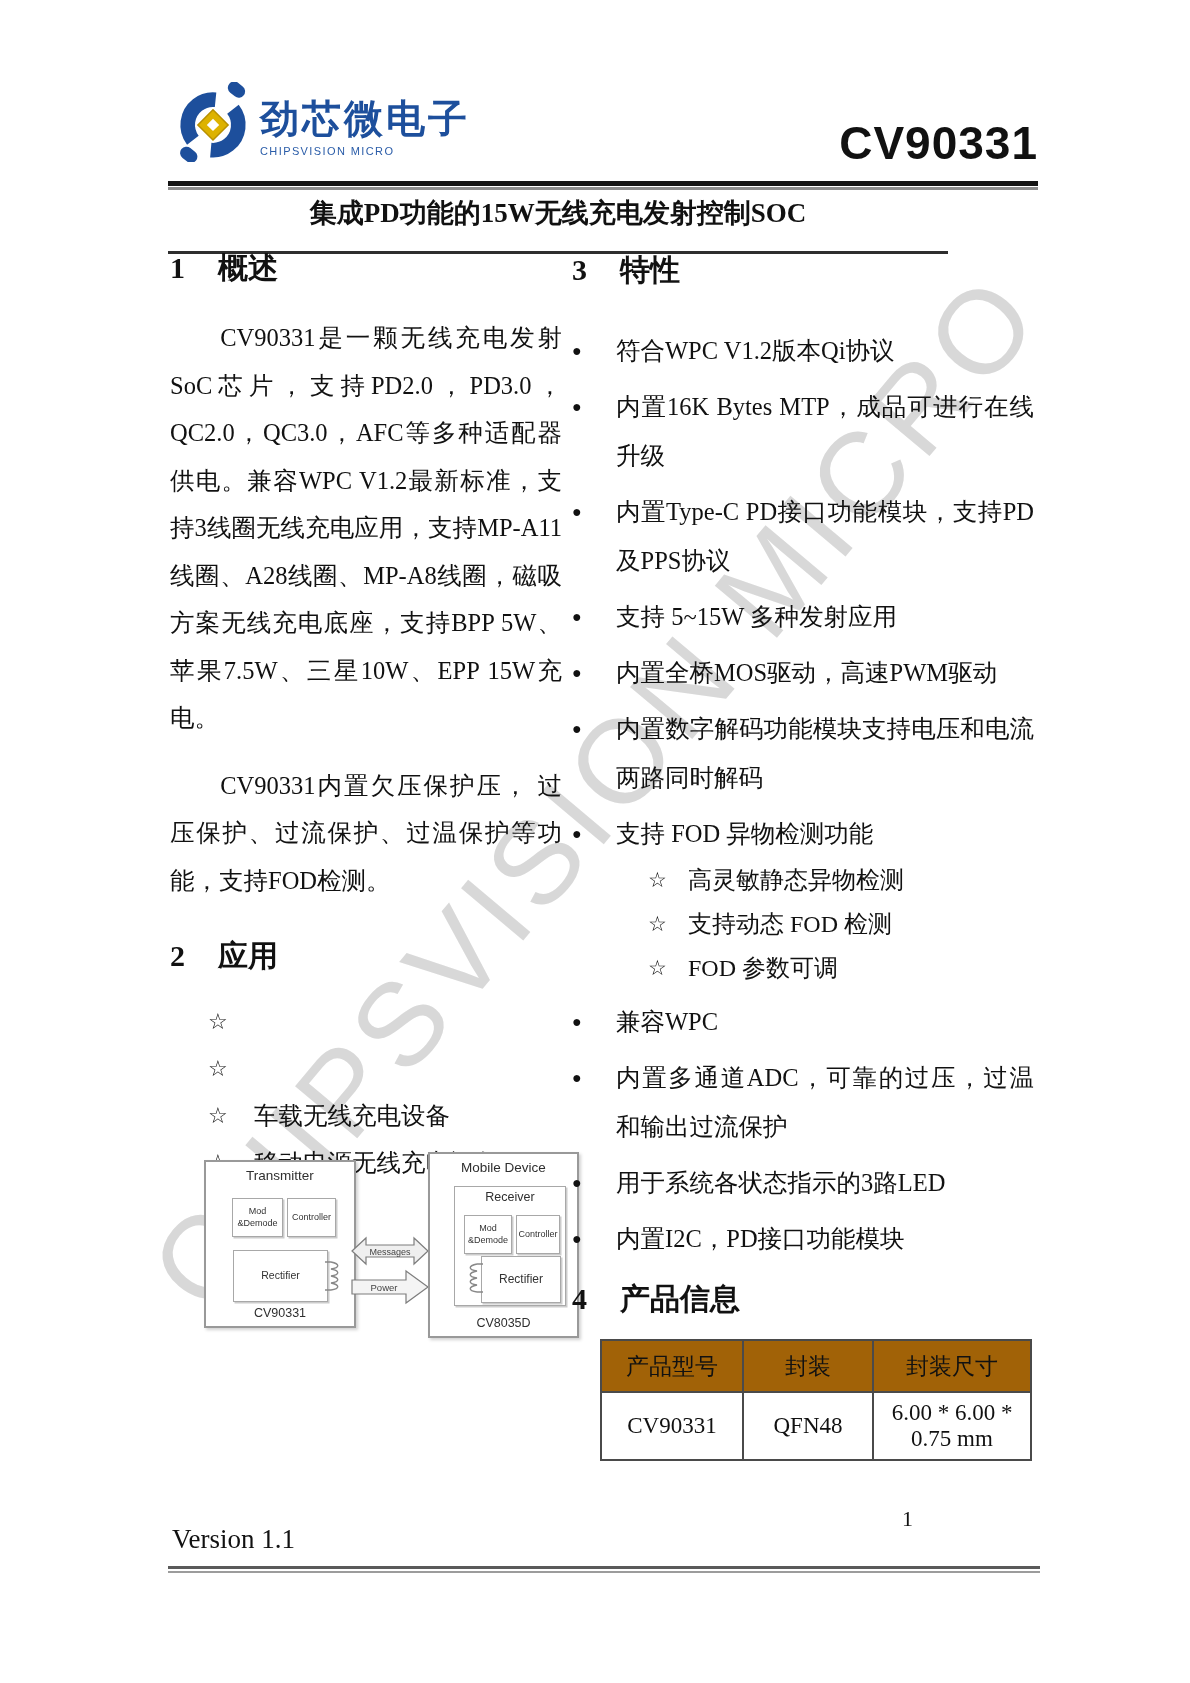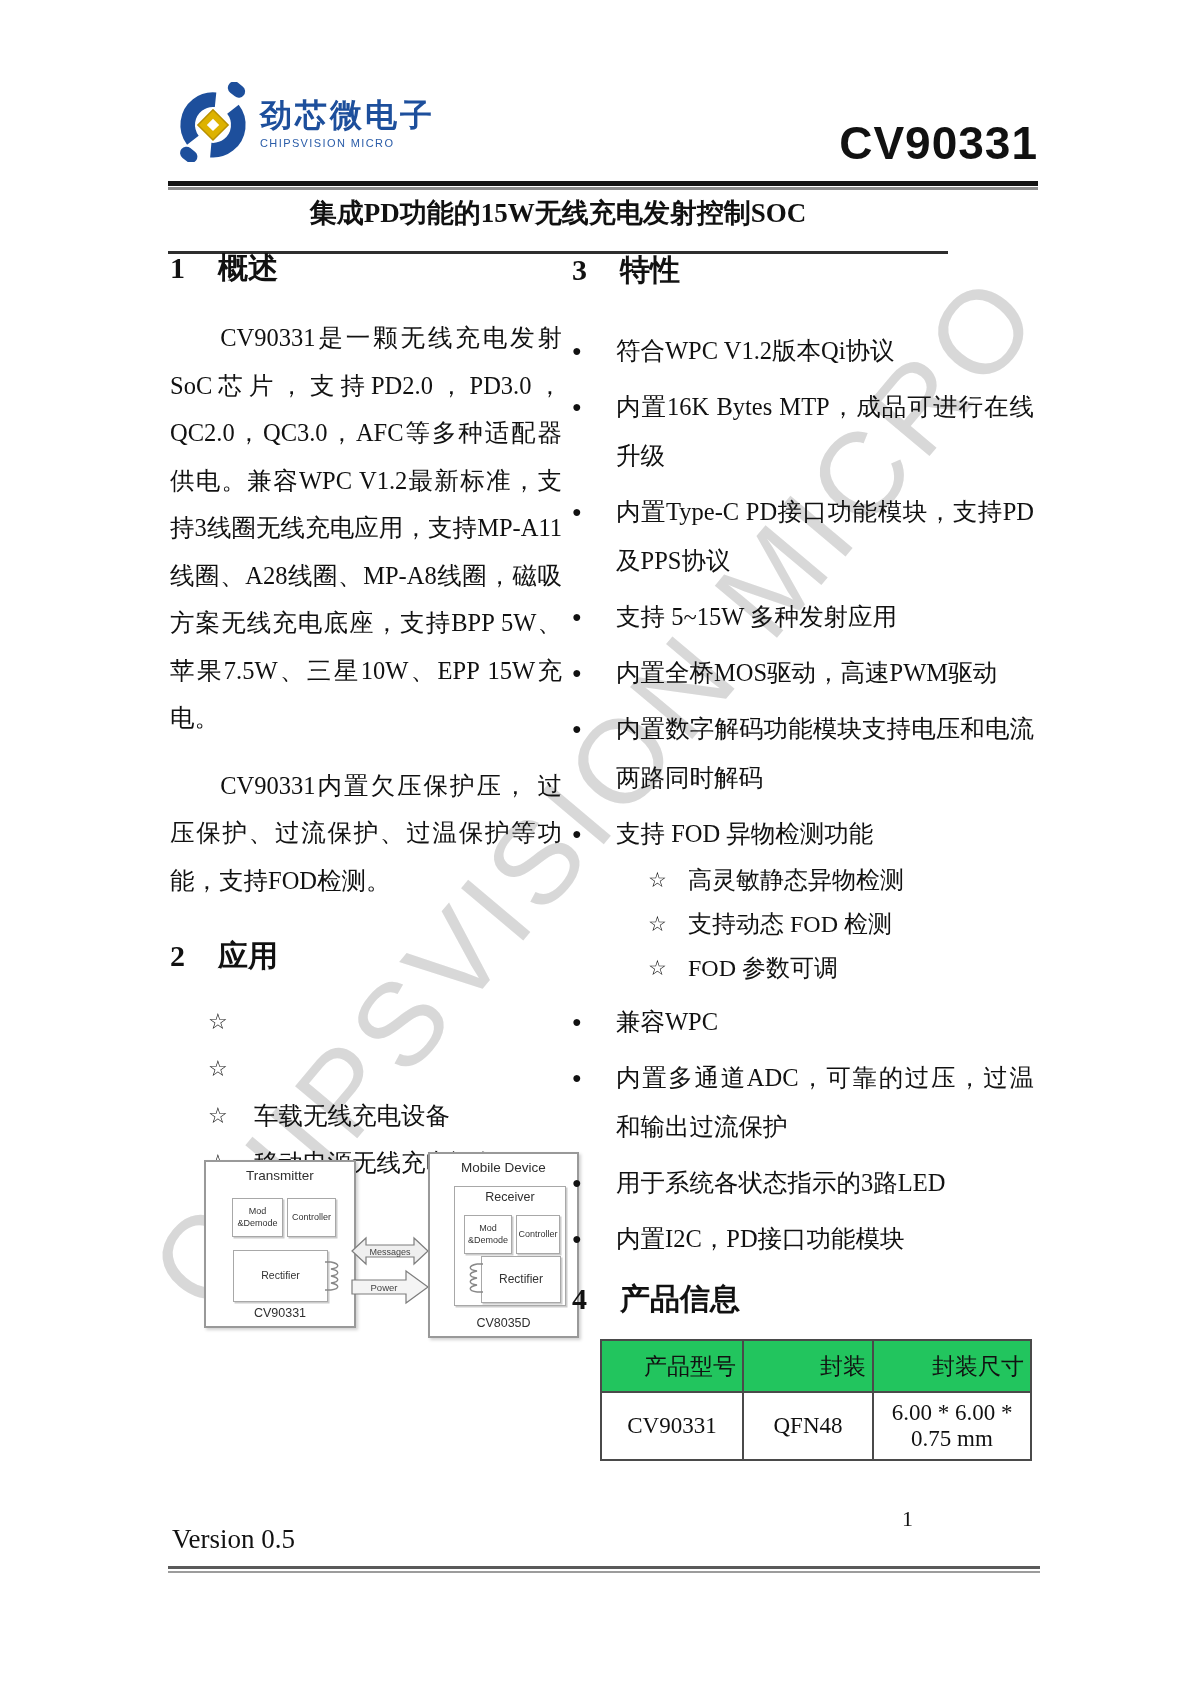--- a/index.html
+++ b/index.html
@@ -7,21 +7,21 @@
         font-family:"Liberation Serif","DejaVu Serif",serif;color:#111;overflow:hidden;}
   .watermark{position:absolute;left:50%;top:47%;
         transform:translate(-50%,-50%) rotate(-50deg);
         font-family:"Liberation Sans","DejaVu Sans",sans-serif;font-weight:500;
         font-size:118px;letter-spacing:7px;color:#cfcfcf;opacity:.8;white-space:nowrap;z-index:0;}
   .content{position:absolute;inset:0;z-index:1;}
 
   
   .logo{position:absolute;left:176px;top:82px;display:flex;}
   .logo-text{margin-left:10px;margin-top:16px;font-family:"Liberation Sans","DejaVu Sans",sans-serif;}
-  .brand-cn{font-size:32px;font-weight:bold;color:#1d4f9c;letter-spacing:3px;line-height:1.1;}
+  .brand-cn{font-size:39px;font-weight:bold;color:#1d4f9c;letter-spacing:3px;line-height:1.1;}
   .brand-en{font-size:11px;color:#2a5ca8;letter-spacing:1.4px;margin-top:4px;}
   .part-number{position:absolute;right:152px;top:116px;
         font-family:"Liberation Sans","DejaVu Sans",sans-serif;font-weight:bold;font-size:46px;letter-spacing:1px;}
   .rule-top{position:absolute;left:168px;width:870px;top:181px;}
   .rule-top .r1{height:5px;background:#141414;}
   .rule-top .r2{height:3px;background:#8c8c8c;margin-top:1px;}
   .subtitle-block{position:absolute;left:168px;top:195px;width:780px;text-align:center;
         font-size:27px;font-weight:bold;padding-bottom:20px;border-bottom:3px solid #2e2e2e;}
 
   
@@ -40,21 +40,21 @@
 
   .feat-list{margin-top:36px;}
   .feat-item{display:flex;font-size:24.5px;line-height:49px;margin-bottom:7px;}
   .feat-item .bullet{width:44px;flex:none;font-size:16px;}
   .feat-text{flex:1;text-align:justify;}
   .feat-sub{display:flex;padding-left:32px;font-size:24px;line-height:44px;}
   .feat-sub .star{width:40px;flex:none;font-size:21px;}
   .prod-head{margin-top:16px;}
   .prod-table{margin:20px 0 0 28px;border-collapse:collapse;font-size:23px;}
   .prod-table td{border:2px solid #4a4a4a;text-align:center;padding:0 6px;}
-  .prod-table .th td{background:#22c55e;height:50px;text-align:right;}
+  .prod-table .th td{background:#a16207;height:50px;}
   .prod-table .tr td{height:66px;background:#fff;}
 
   
   .diagram{position:absolute;left:190px;top:1146px;width:396px;height:202px;
         font-family:"Liberation Sans","DejaVu Sans",sans-serif;color:#333;}
   .dbox{position:absolute;border:2px solid #999;background:#fff;box-shadow:2px 2px 3px rgba(0,0,0,.18);}
   .tx{left:14px;top:14px;width:148px;height:164px;}
   .md{left:238px;top:6px;width:147px;height:182px;}
   .dtitle{text-align:center;font-size:13.5px;margin-top:6px;color:#2f2f2f;}
   .sbox{position:absolute;border:1px solid #a8a8a8;background:#fff;box-shadow:1.5px 1.5px 0 #ccc;
@@ -273,21 +273,21 @@
         </tr>
         <tr class="tr">
           <td>CV90331</td>
           <td>QFN48</td>
           <td>6.00 * 6.00 * 0.75 mm</td>
         </tr>
       </tbody>
         </table>
     </div>
 
-    <div class="footer-version">Version 0.5</div>
+    <div class="footer-version">Version 1.1</div>
     <div class="footer-page">1</div>
     <div class="footer-rule">
       <div class="fr1"></div>
       <div class="fr2"></div>
     </div>
 
   </div>
 </div>
 
 </body></html>

